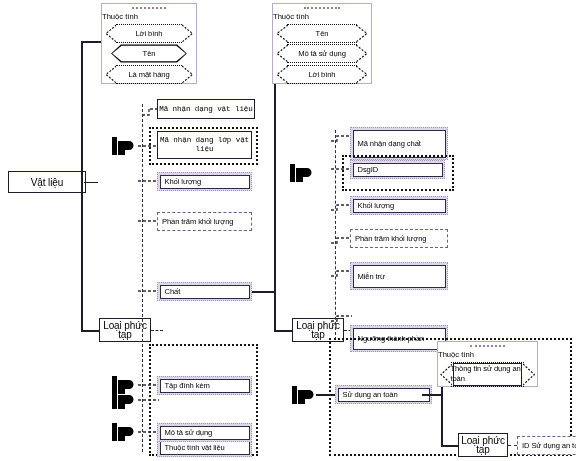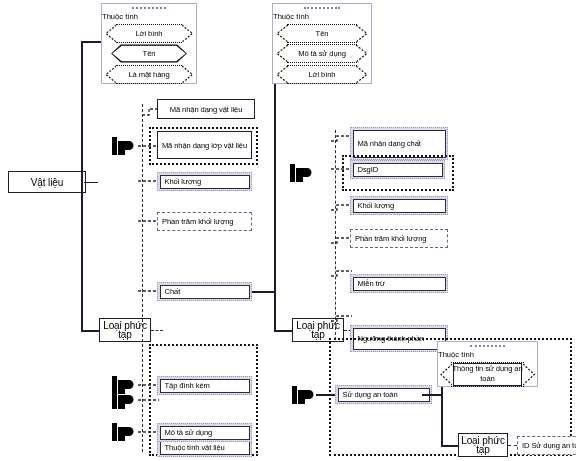--- a/index.html
+++ b/index.html
@@ -41,21 +41,21 @@
     background:#ffffff;
     display:flex;align-items:center;
     justify-content:flex-start;
     padding-left:4px;
     font-size:7.6px;line-height:9px;color:#000;
     letter-spacing:-0.1px;
   }
   .elem.center > .inner{justify-content:center;padding-left:0;text-align:center;}
   .elem.dashed{border-style:dashed;border-color:#6d5f85;background:#ffffff;}
   .elem.plainframe{border:none;background:transparent;padding:0;}
-  .elem.plainframe > .inner{border:1.4px solid #1c1c2e;}
+  .elem.plainframe > .inner{border:1.4px solid #1c1c2e;font-family:Liberation Mono, monospace;}
 
   
   .groupdots{
     position:absolute;box-sizing:border-box;
     border:2.6px dotted #111111;
     background:transparent;
   }
 
   
   .attrbox{
@@ -94,21 +94,21 @@
   .hex.dotted::after{
     content:"";position:absolute;left:12%;right:12%;bottom:0;height:0;
     border-bottom:1.4px dotted #111;
   }
   .hex .wing{
     position:absolute;top:0;bottom:0;width:13%;
   }
   .hex .wing.l{left:0;}
   .hex .wing.r{right:0;}
   .hex .wing svg{width:100%;height:100%;display:block;}
-  .hex .label{position:relative;z-index:3;padding:0 3px;text-align:center;}
+  .hex .label{position:relative;z-index:3;padding:0 3px;}
 
   
   .hex .solidinner{
     position:absolute;left:14%;right:14%;top:1px;bottom:1px;
     border:1.3px solid #1c1c2e;background:#fff;z-index:2;
   }
 
   
   .ln{position:absolute;background:#1c1c2e;}
   .ln.h{height:1.5px;}
@@ -418,21 +418,21 @@
     <div class="inner" style="border:none;">
       <span>Phần trăm khối lượng</span>
     </div>
   </div>
 
   <div class="stub" style="left:331px;top:265px;width:22px;height:12px;">
     <svg width="22" height="12" viewBox="0 0 22 12">
       <path d="M0 11 L6 11 L6 6 L21 6" fill="none" stroke="#2b2b3d" stroke-width="1.3" stroke-dasharray="3,2"></path>
     </svg>
   </div>
-  <div class="elem" style="left:350px;top:274px;width:98px;height:19px;">
+  <div class="elem" style="left:350px;top:262px;width:98px;height:28px;">
     <div class="inner">
       <span>Miễn trừ</span>
     </div>
   </div>
 
   <div class="stub" style="left:331px;top:310px;width:22px;height:12px;">
     <svg width="22" height="12" viewBox="0 0 22 12">
       <path d="M0 11 L6 11 L6 6 L21 6" fill="none" stroke="#2b2b3d" stroke-width="1.3" stroke-dasharray="3,2"></path>
     </svg>
   </div>

